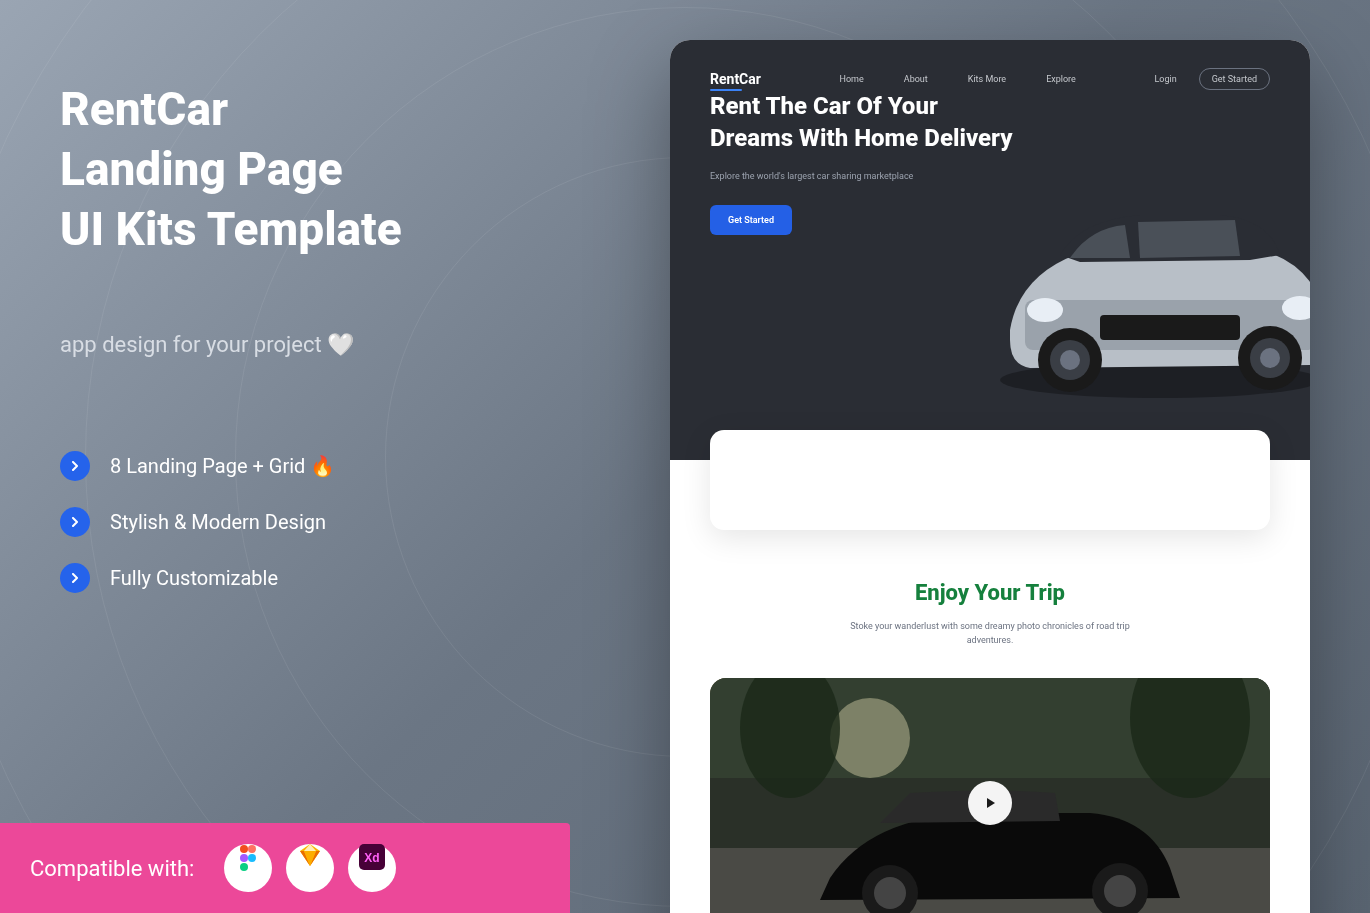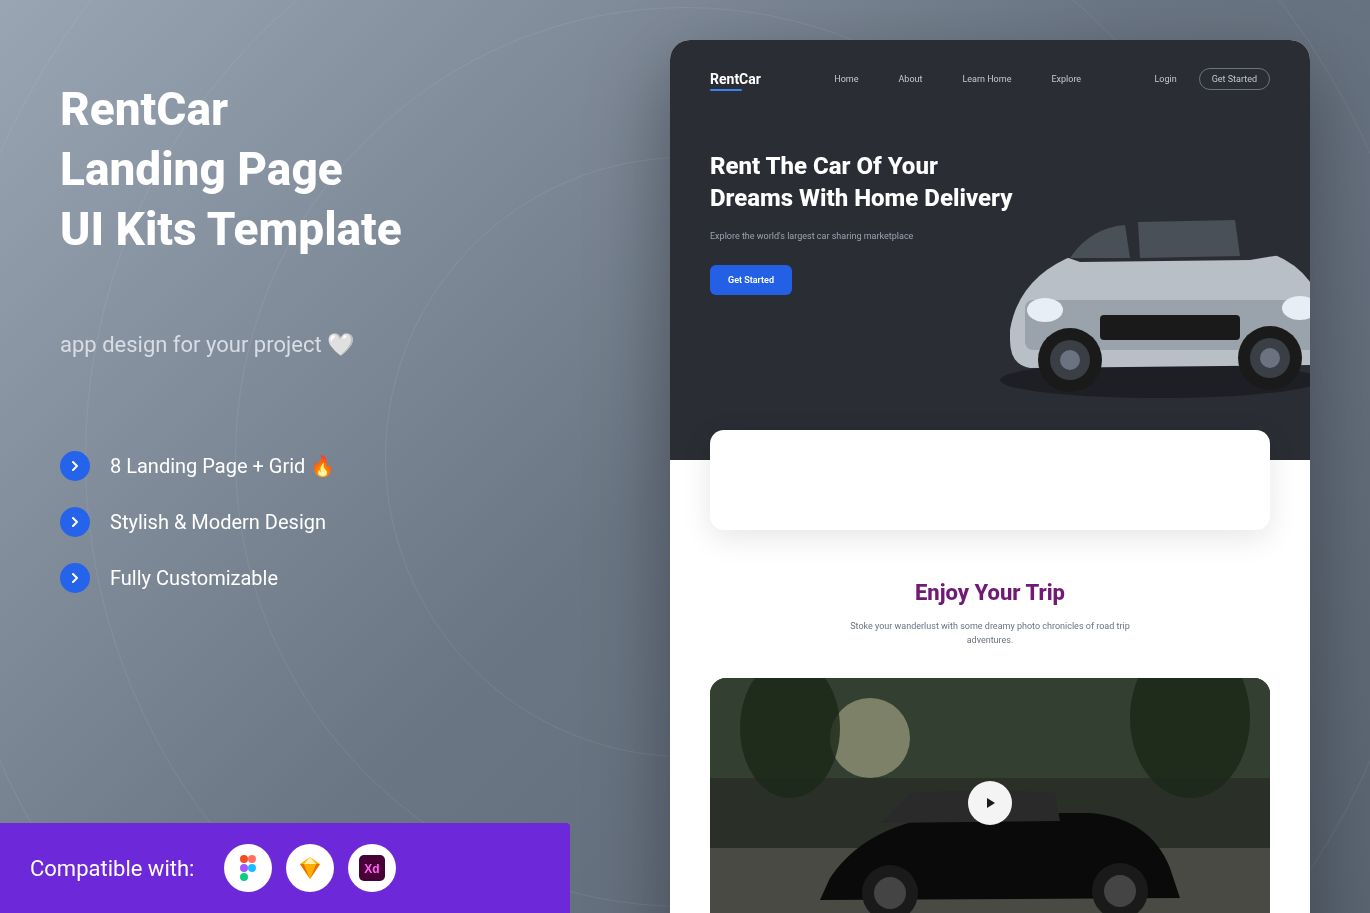--- a/index.html
+++ b/index.html
@@ -74,21 +74,21 @@
 .feature-text {
   font-size: 20px;
   color: #fff;
   font-weight: 400;
 }
 
 .compat-bar {
   position: absolute;
   bottom: 0;
   left: 0;
-  background: #6d28d9;
+  background: #ec4899;
   height: 90px;
   width: 570px;
   display: flex;
   align-items: center;
   padding: 0 30px;
   border-top-right-radius: 4px;
 }
 .compat-label {
   font-size: 22px;
   color: #fff;
@@ -98,21 +98,20 @@
 .compat-icons {
   display: flex;
   gap: 14px;
 }
 .compat-icon {
   width: 48px;
   height: 48px;
   background: #fff;
   border-radius: 50%;
   display: flex;
-  align-items: center;
   justify-content: center;
 }
 
 .mockup {
   position: absolute;
   right: 60px;
   top: 40px;
   width: 640px;
   height: 940px;
   background: #fff;
@@ -160,21 +159,20 @@
   gap: 22px;
   font-size: 9px;
   color: #c5c8cd;
 }
 .mockup-getstarted-pill {
   border: 1px solid #6b7280;
   border-radius: 12px;
   padding: 5px 12px;
 }
 .mockup-hero-content {
-  margin-top: 60px;
   width: 55%;
 }
 .mockup-hero-title {
   font-size: 24px;
   font-weight: 800;
   color: #fff;
   line-height: 1.35;
   margin-bottom: 16px;
 }
 .mockup-hero-sub {
@@ -208,21 +206,21 @@
   border-radius: 14px;
   box-shadow: 0 8px 30px rgba(0,0,0,0.1);
 }
 .mockup-section {
   padding: 120px 40px 0;
   text-align: center;
 }
 .mockup-section-title {
   font-size: 22px;
   font-weight: 800;
-  color: #701a75;
+  color: #15803d;
   margin-bottom: 14px;
 }
 .mockup-section-sub {
   font-size: 9px;
   color: #6b7280;
   line-height: 1.6;
   max-width: 290px;
   margin: 0 auto 30px;
 }
 .mockup-video {
@@ -325,21 +323,21 @@
   </div>
 </div>
 
 <div class="mockup">
   <div class="mockup-hero">
     <div class="mockup-nav">
       <div class="mockup-logo">RentCar</div>
       <div class="mockup-navlinks">
         <span>Home</span>
         <span>About</span>
-        <span>Learn Home</span>
+        <span>Kits More</span>
         <span>Explore</span>
       </div>
       <div class="mockup-authlinks">
         <span>Login</span>
         <span class="mockup-getstarted-pill">Get Started</span>
       </div>
     </div>
     <div class="mockup-hero-content">
       <div class="mockup-hero-title">Rent The Car Of Your Dreams With Home Delivery</div>
       <div class="mockup-hero-sub">Explore the world's largest car sharing marketplace</div>

